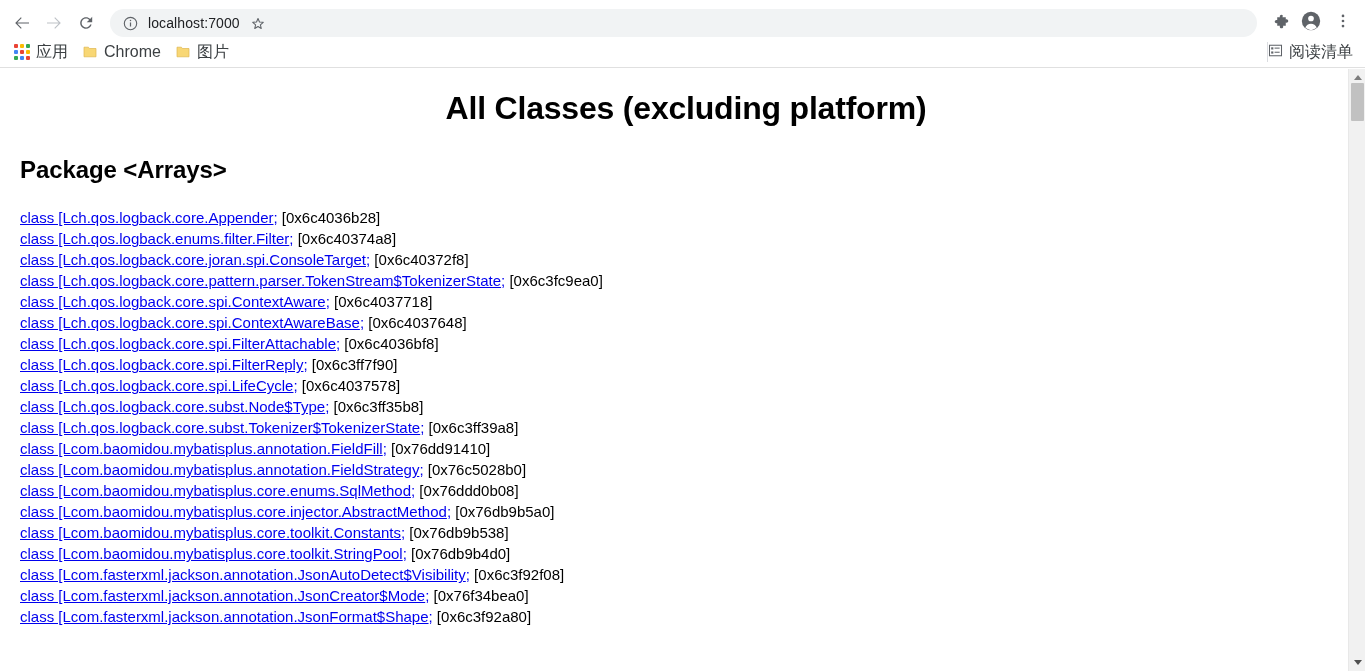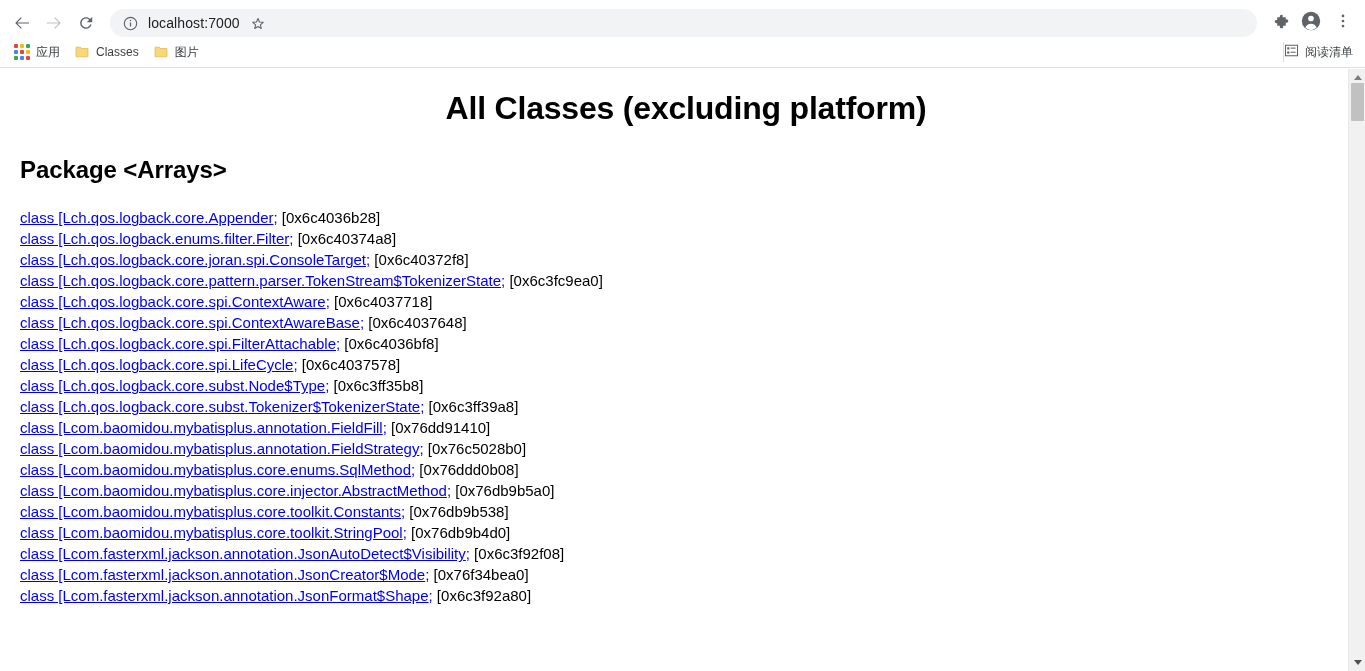--- a/index.html
+++ b/index.html
@@ -69,21 +69,21 @@
   }
   .bm-item {
     display: flex; align-items: center;
     height: 24px;
     padding: 0 8px 0 4px;
     border-radius: 4px;
     margin-right: 2px;
     flex: 0 0 auto;
   }
   .bm-label {
-    font-size: 12px;
+    font-size: 16px;
     color: #3c4043;
     margin-left: 6px;
     white-space: nowrap;
   }
   .apps-grid {
     width: 16px; height: 16px;
     display: grid;
     grid-template-columns: repeat(3, 4px);
     grid-template-rows: repeat(3, 4px);
     gap: 2px;
@@ -281,21 +281,21 @@
       </span>
       <span class="bm-label">应用</span>
     </div>
 
     <div class="bm-item">
       <span>
         <svg class="folder-ico" viewBox="0 0 16 16">
             <path d="M2 3.2h4.4l1 1.3H14v8.3H2z" fill="#f8d775" stroke="#e0b64e" stroke-width="0.7"></path>
           </svg>
       </span>
-      <span class="bm-label">Classes</span>
+      <span class="bm-label">Chrome</span>
     </div>
 
     <div class="bm-item">
       <span>
         <svg class="folder-ico" viewBox="0 0 16 16">
             <path d="M2 3.2h4.4l1 1.3H14v8.3H2z" fill="#f8d775" stroke="#e0b64e" stroke-width="0.7"></path>
           </svg>
       </span>
       <span class="bm-label">图片</span>
     </div>
@@ -322,20 +322,21 @@
       <h2 class="package-title">Package &lt;Arrays&gt;</h2>
 
       <div class="class-list">
           <div class="class-row"><a href="#"><span class="lnk-txt">class [Lch.qos.logback.core.Appender</span><span class="lnk-semi">;</span></a><span class="addr"> [0x6c4036b28]</span></div>
           <div class="class-row"><a href="#"><span class="lnk-txt">class [Lch.qos.logback.enums.filter.Filter</span><span class="lnk-semi">;</span></a><span class="addr"> [0x6c40374a8]</span></div>
           <div class="class-row"><a href="#"><span class="lnk-txt">class [Lch.qos.logback.core.joran.spi.ConsoleTarget</span><span class="lnk-semi">;</span></a><span class="addr"> [0x6c40372f8]</span></div>
           <div class="class-row"><a href="#"><span class="lnk-txt">class [Lch.qos.logback.core.pattern.parser.TokenStream$TokenizerState</span><span class="lnk-semi">;</span></a><span class="addr"> [0x6c3fc9ea0]</span></div>
           <div class="class-row"><a href="#"><span class="lnk-txt">class [Lch.qos.logback.core.spi.ContextAware</span><span class="lnk-semi">;</span></a><span class="addr"> [0x6c4037718]</span></div>
           <div class="class-row"><a href="#"><span class="lnk-txt">class [Lch.qos.logback.core.spi.ContextAwareBase</span><span class="lnk-semi">;</span></a><span class="addr"> [0x6c4037648]</span></div>
           <div class="class-row"><a href="#"><span class="lnk-txt">class [Lch.qos.logback.core.spi.FilterAttachable</span><span class="lnk-semi">;</span></a><span class="addr"> [0x6c4036bf8]</span></div>
+          <div class="class-row"><a href="#"><span class="lnk-txt">class [Lch.qos.logback.core.spi.FilterReply</span><span class="lnk-semi">;</span></a><span class="addr"> [0x6c3ff7f90]</span></div>
           <div class="class-row"><a href="#"><span class="lnk-txt">class [Lch.qos.logback.core.spi.LifeCycle</span><span class="lnk-semi">;</span></a><span class="addr"> [0x6c4037578]</span></div>
           <div class="class-row"><a href="#"><span class="lnk-txt">class [Lch.qos.logback.core.subst.Node$Type</span><span class="lnk-semi">;</span></a><span class="addr"> [0x6c3ff35b8]</span></div>
           <div class="class-row"><a href="#"><span class="lnk-txt">class [Lch.qos.logback.core.subst.Tokenizer$TokenizerState</span><span class="lnk-semi">;</span></a><span class="addr"> [0x6c3ff39a8]</span></div>
           <div class="class-row"><a href="#"><span class="lnk-txt">class [Lcom.baomidou.mybatisplus.annotation.FieldFill</span><span class="lnk-semi">;</span></a><span class="addr"> [0x76dd91410]</span></div>
           <div class="class-row"><a href="#"><span class="lnk-txt">class [Lcom.baomidou.mybatisplus.annotation.FieldStrategy</span><span class="lnk-semi">;</span></a><span class="addr"> [0x76c5028b0]</span></div>
           <div class="class-row"><a href="#"><span class="lnk-txt">class [Lcom.baomidou.mybatisplus.core.enums.SqlMethod</span><span class="lnk-semi">;</span></a><span class="addr"> [0x76ddd0b08]</span></div>
           <div class="class-row"><a href="#"><span class="lnk-txt">class [Lcom.baomidou.mybatisplus.core.injector.AbstractMethod</span><span class="lnk-semi">;</span></a><span class="addr"> [0x76db9b5a0]</span></div>
           <div class="class-row"><a href="#"><span class="lnk-txt">class [Lcom.baomidou.mybatisplus.core.toolkit.Constants</span><span class="lnk-semi">;</span></a><span class="addr"> [0x76db9b538]</span></div>
           <div class="class-row"><a href="#"><span class="lnk-txt">class [Lcom.baomidou.mybatisplus.core.toolkit.StringPool</span><span class="lnk-semi">;</span></a><span class="addr"> [0x76db9b4d0]</span></div>
           <div class="class-row"><a href="#"><span class="lnk-txt">class [Lcom.fasterxml.jackson.annotation.JsonAutoDetect$Visibility</span><span class="lnk-semi">;</span></a><span class="addr"> [0x6c3f92f08]</span></div>

